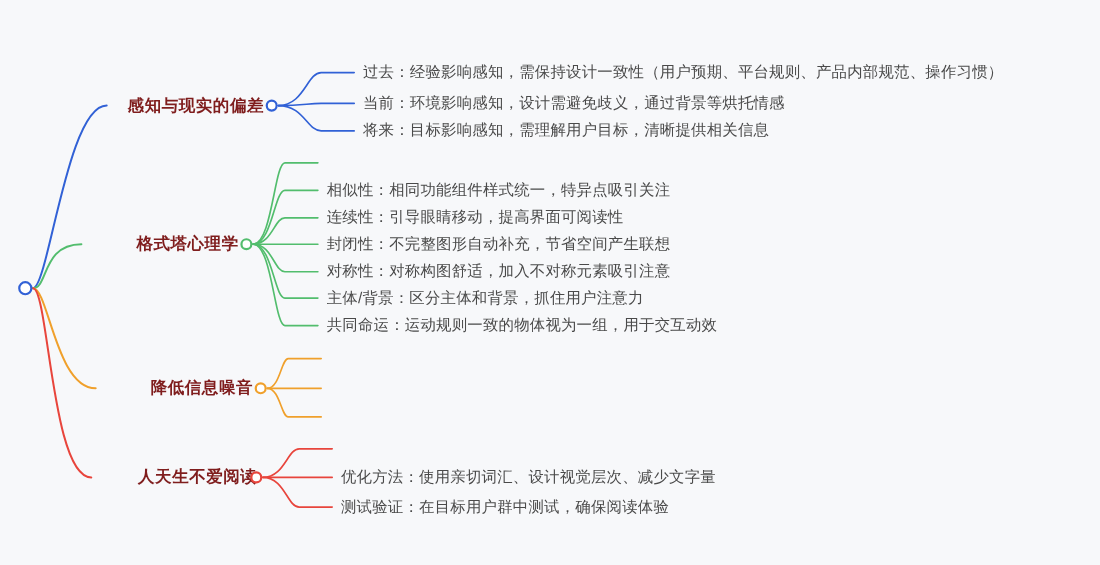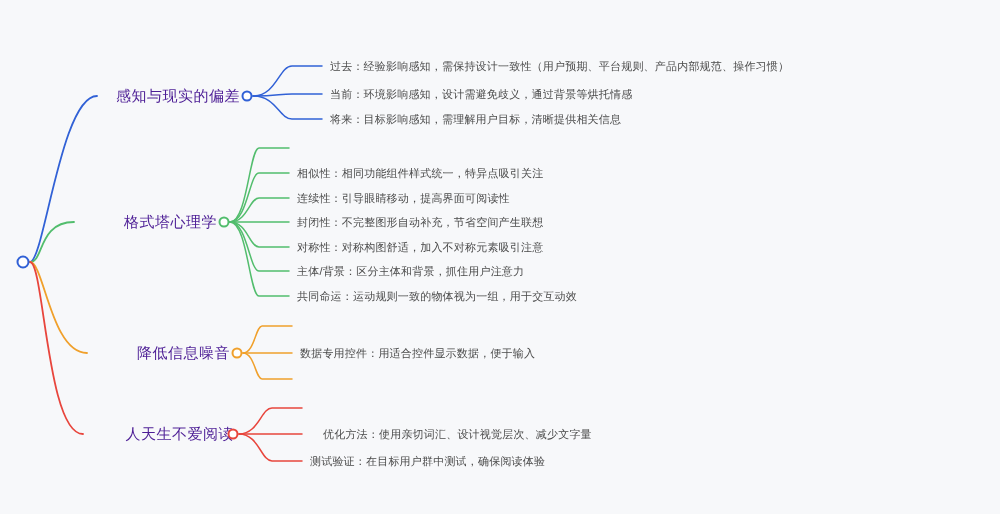--- a/index.html
+++ b/index.html
@@ -23,30 +23,30 @@
     position: absolute;
     left: 0;
     top: 0;
     width: 1000px;
     height: 514px;
     pointer-events: none;
   }
   .branch-label {
     position: absolute;
     font-size: 15px;
-    font-weight: normal;
-    color: #4c1d95;
+    font-weight: bold;
+    color: #7f1d1d;
     letter-spacing: 0.5px;
     white-space: nowrap;
     transform: translateY(-50%);
     text-align: left;
   }
   .leaf-label {
     position: absolute;
-    font-size: 11px;
+    font-size: 14px;
     color: #4a4a4a;
     white-space: nowrap;
     transform: translateY(-50%);
     letter-spacing: 0.2px;
   }
   .node-dot {
     position: absolute;
     width: 11px;
     height: 11px;
     border-radius: 50%;
@@ -100,20 +100,19 @@
   <div class="node-dot node-b1" style="left:224px; top:222px;"></div>
   <div class="leaf-label" style="left:297px; top:173px;">相似性：相同功能组件样式统一，特异点吸引关注</div>
   <div class="leaf-label" style="left:297px; top:198px;">连续性：引导眼睛移动，提高界面可阅读性</div>
   <div class="leaf-label" style="left:297px; top:222px;">封闭性：不完整图形自动补充，节省空间产生联想</div>
   <div class="leaf-label" style="left:297px; top:271px;">主体/背景：区分主体和背景，抓住用户注意力</div>
   <div class="leaf-label" style="left:297px; top:247px;">对称性：对称构图舒适，加入不对称元素吸引注意</div>
   <div class="leaf-label" style="left:297px; top:296px;">共同命运：运动规则一致的物体视为一组，用于交互动效</div>
 
   <div class="branch-label" style="right:770px; top:353px;">降低信息噪音</div>
   <div class="node-dot node-b2" style="left:237px; top:353px;"></div>
-  <div class="leaf-label" style="left:300px; top:353px;">数据专用控件：用适合控件显示数据，便于输入</div>
 
   <div class="branch-label" style="right:766px; top:434px;margin-left:28px;">人天生不爱阅读</div>
   <div class="node-dot node-b3" style="left:233px; top:434px;"></div>
-  <div class="leaf-label" style="left:310px; top:434px;margin-left:13px;">优化方法：使用亲切词汇、设计视觉层次、减少文字量</div>
+  <div class="leaf-label" style="left:310px; top:434px;">优化方法：使用亲切词汇、设计视觉层次、减少文字量</div>
   <div class="leaf-label" style="left:310px; top:461px;">测试验证：在目标用户群中测试，确保阅读体验</div>
 
 </div>
 
 </body></html>

